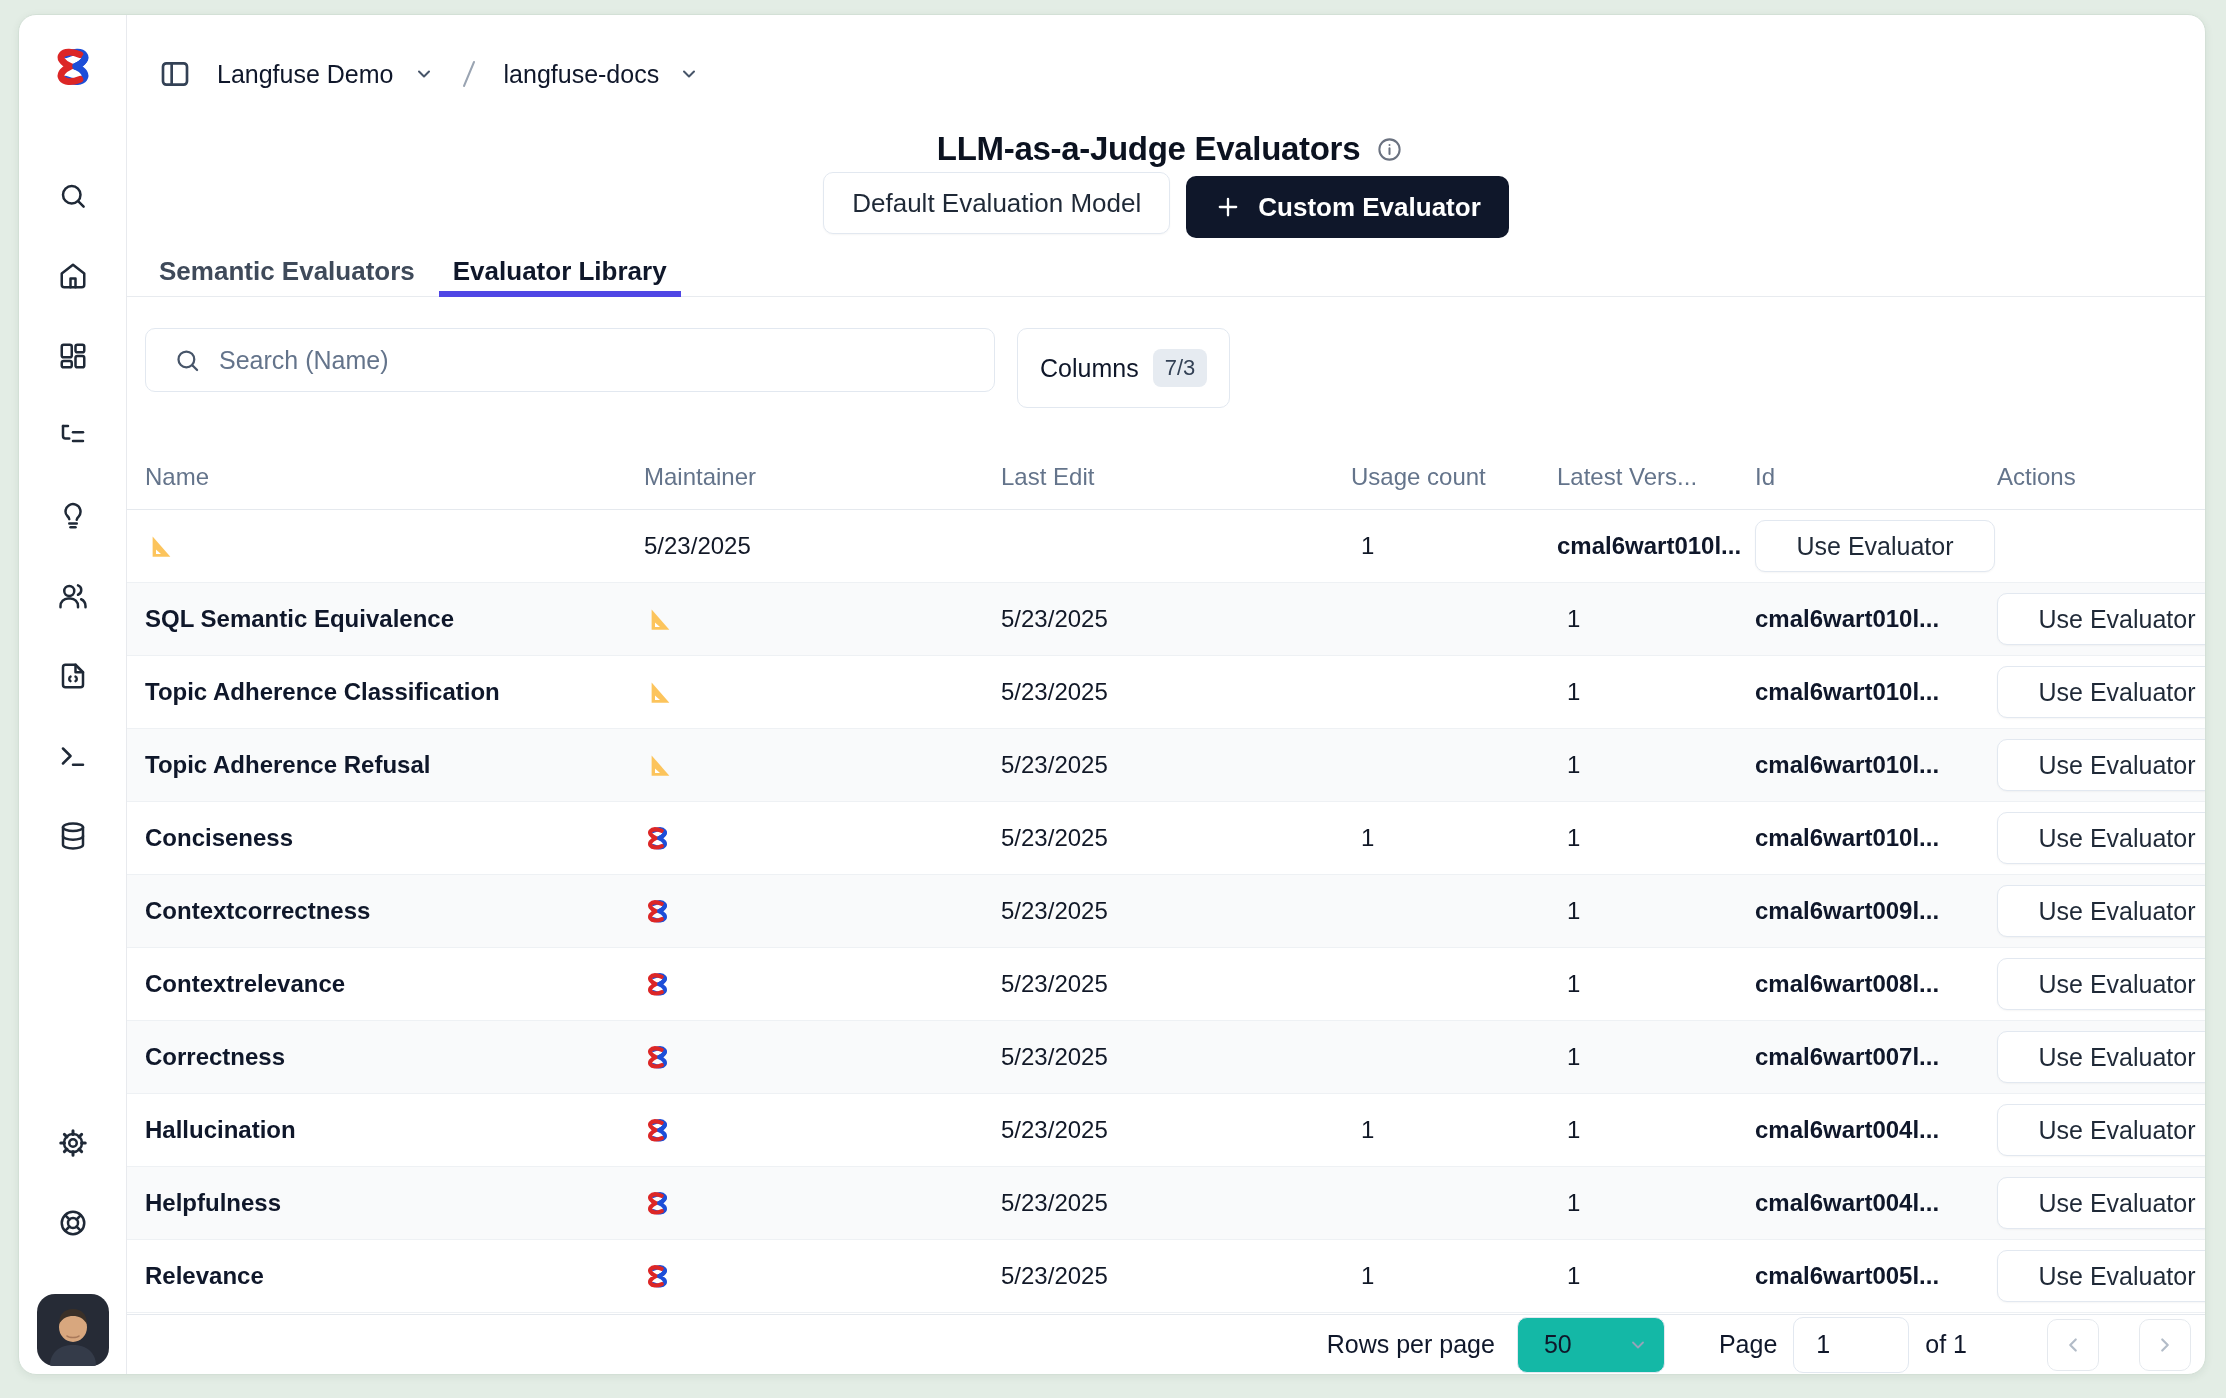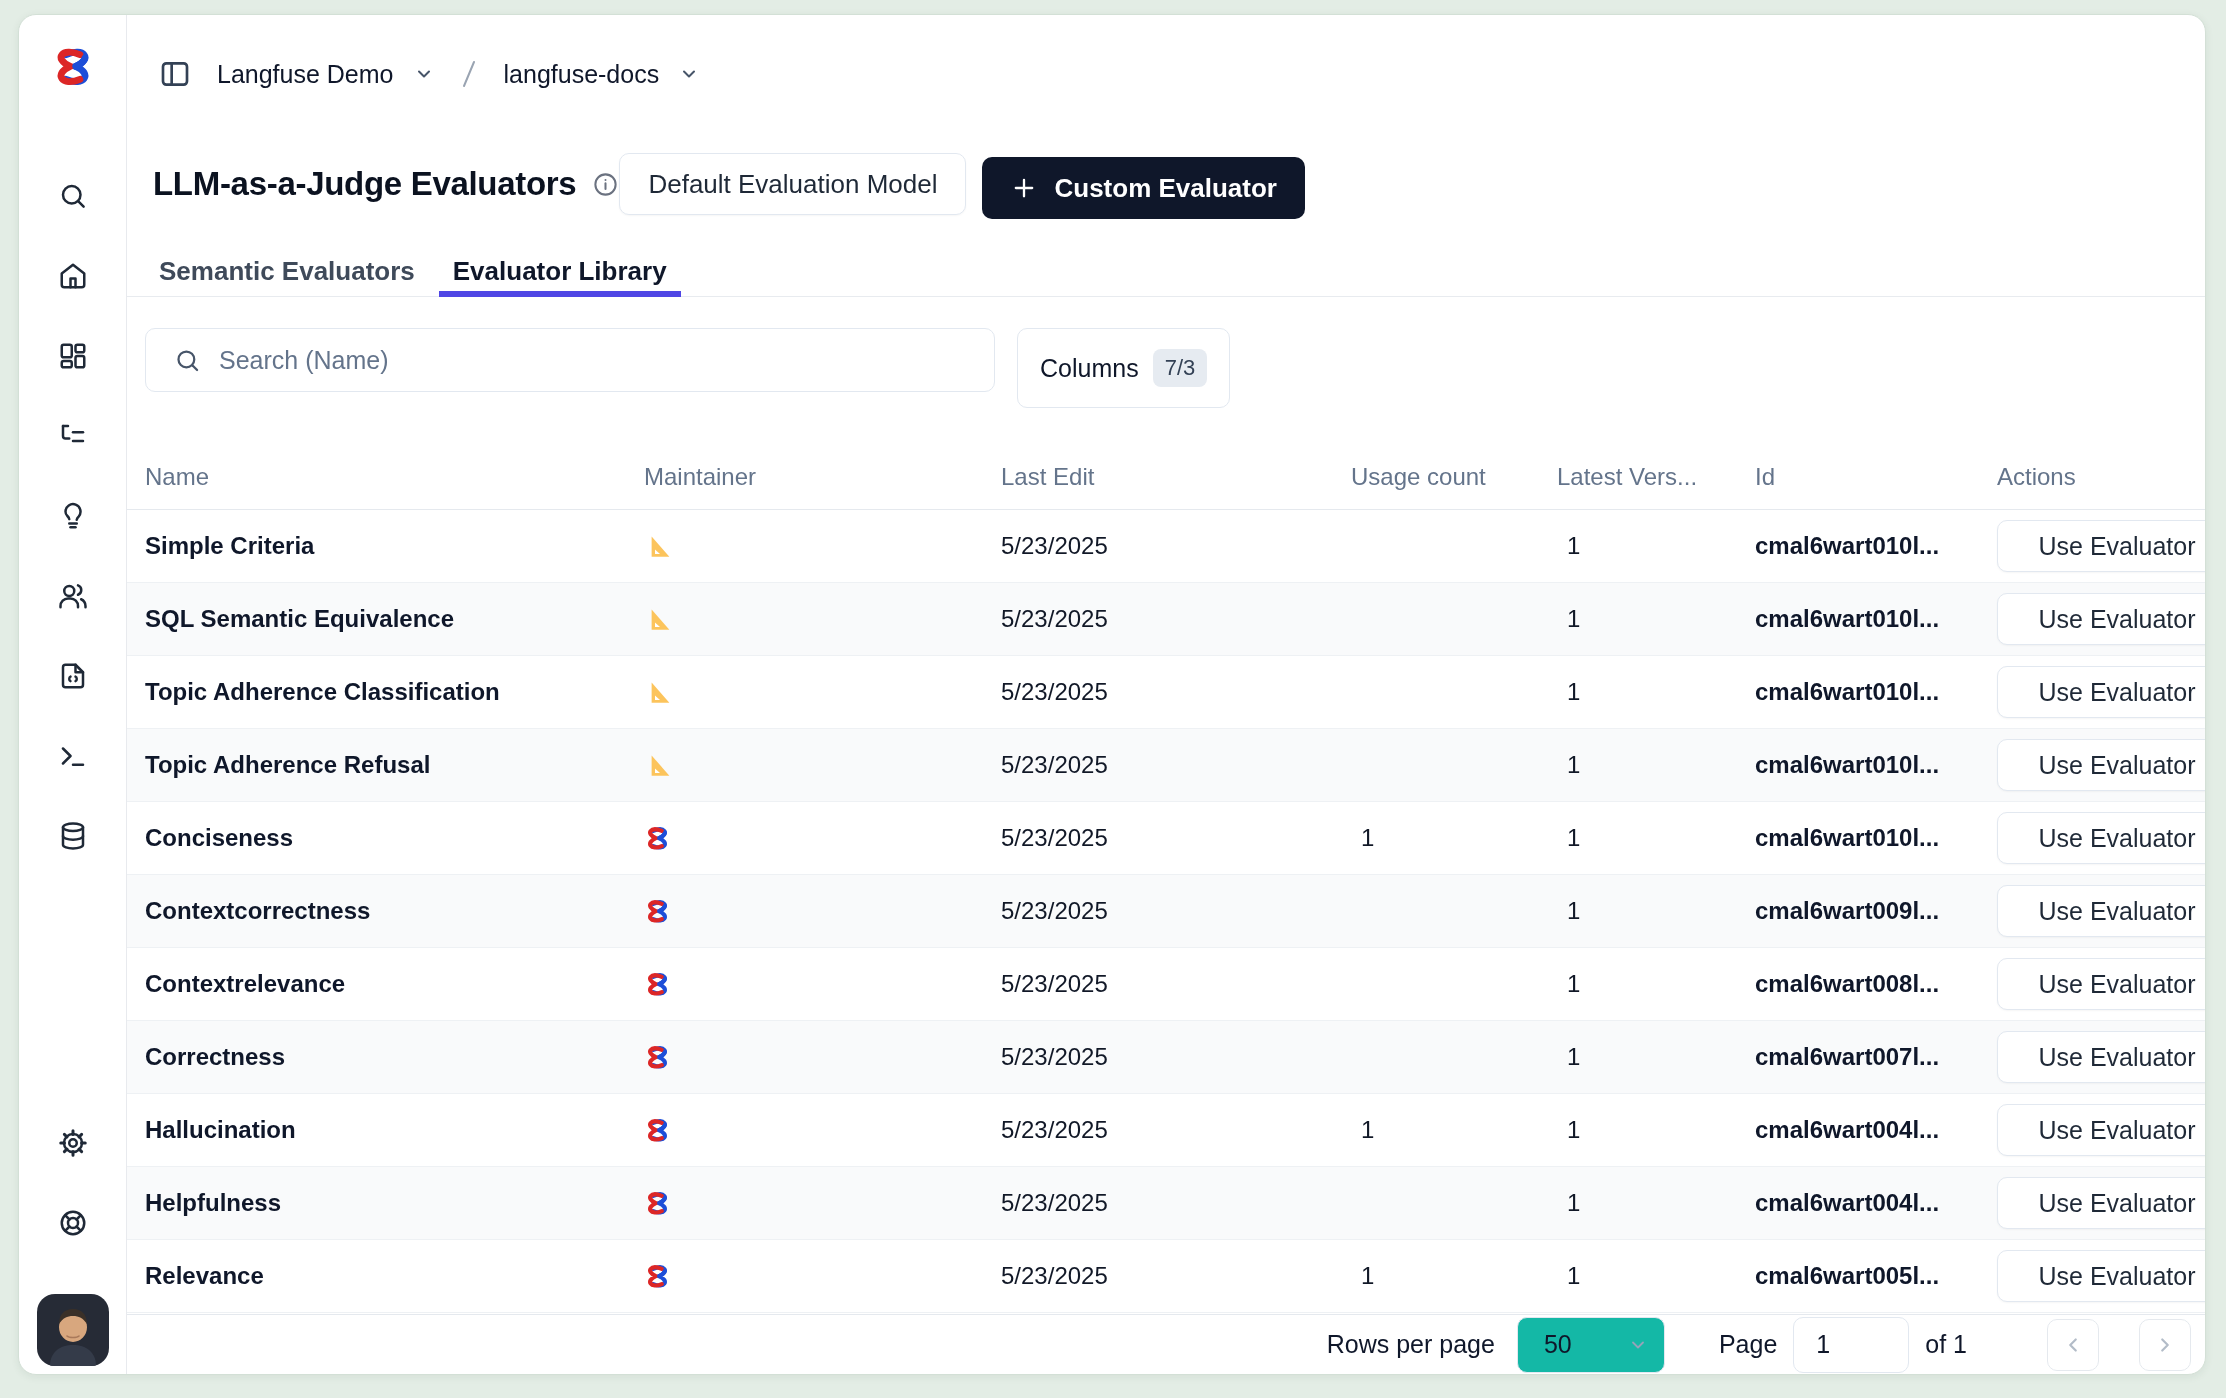--- a/index.html
+++ b/index.html
@@ -30,21 +30,21 @@
   .avatar { margin-top:56px; margin-bottom:8px; width:72px; height:72px; border-radius:18px; overflow:hidden; }
   
   .main { flex:1; display:flex; flex-direction:column; min-width:0; }
   .topnav { height:118px; display:flex; align-items:center; padding-left:32px; gap:26px; }
   .panel-icon { width:32px; height:32px; color:#334155; cursor:pointer; }
   .crumb { display:flex; align-items:center; gap:20px; cursor:pointer; }
   .crumb-label { font-size:25px; font-weight:500; color:#0f172a; }
   .chev { width:20px; height:20px; color:#475569; }
   .slash { width:18px; height:30px; }
   
-  .page-header { margin:18px 18px 0; height:66px; display:flex; align-items:center; justify-content:flex-start; }
+  .page-header { margin:18px 18px 0; height:66px; display:flex; align-items:center; justify-content:center;flex-direction:column; }
   .title-wrap { display:flex; align-items:center; gap:16px; margin-left:8px; }
   .page-title { font-size:33px; font-weight:700; letter-spacing:-0.3px; color:#0b1220; }
   .info-icon { width:27px; height:27px; color:#6b7280; }
   .header-actions { display:flex; align-items:center; gap:16px; }
   .btn-outline {
     height:62px; padding:0 28px; background:#fff; border:1px solid #e2e8f0; border-radius:10px;
     font-size:26px; font-weight:500; color:#1f2937; display:flex; align-items:center; cursor:pointer;
     box-shadow:0 1px 2px rgba(0,0,0,.04); font-family:inherit;
   }
   .btn-dark {
@@ -262,21 +262,20 @@
       <div class="th">Maintainer</div>
       <div class="th">Last Edit</div>
       <div class="th">Usage count</div>
       <div class="th">Latest Vers...</div>
       <div class="th">Id</div>
       <div class="th">Actions</div>
     </div>
 
     <div class="tbody" id="tbody">
       <div class="grid-row">
-        <div class="c-name">Simple Criteria</div>
         <div class="c-maint">
           <svg class="maint-icon ragas" viewBox="0 0 32 32">
               <use href="#ruler"></use>
             </svg>
 
         </div>
         <div class="c-date">5/23/2025</div>
         <div class="c-usage"></div>
         <div class="c-version">1</div>
         <div class="c-id">cmal6wart010l...</div>

